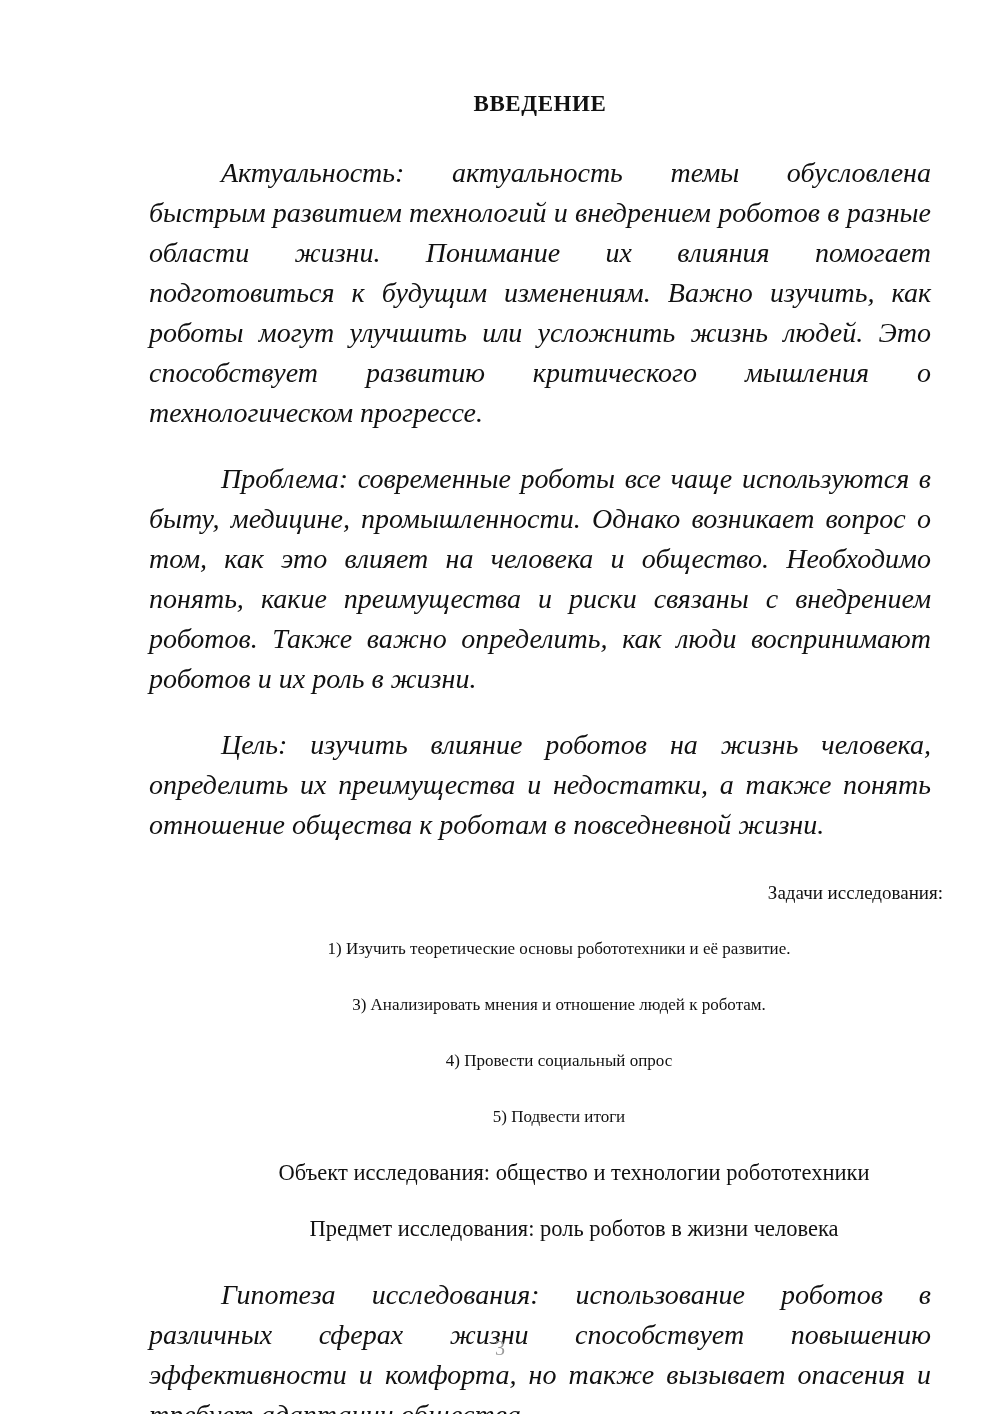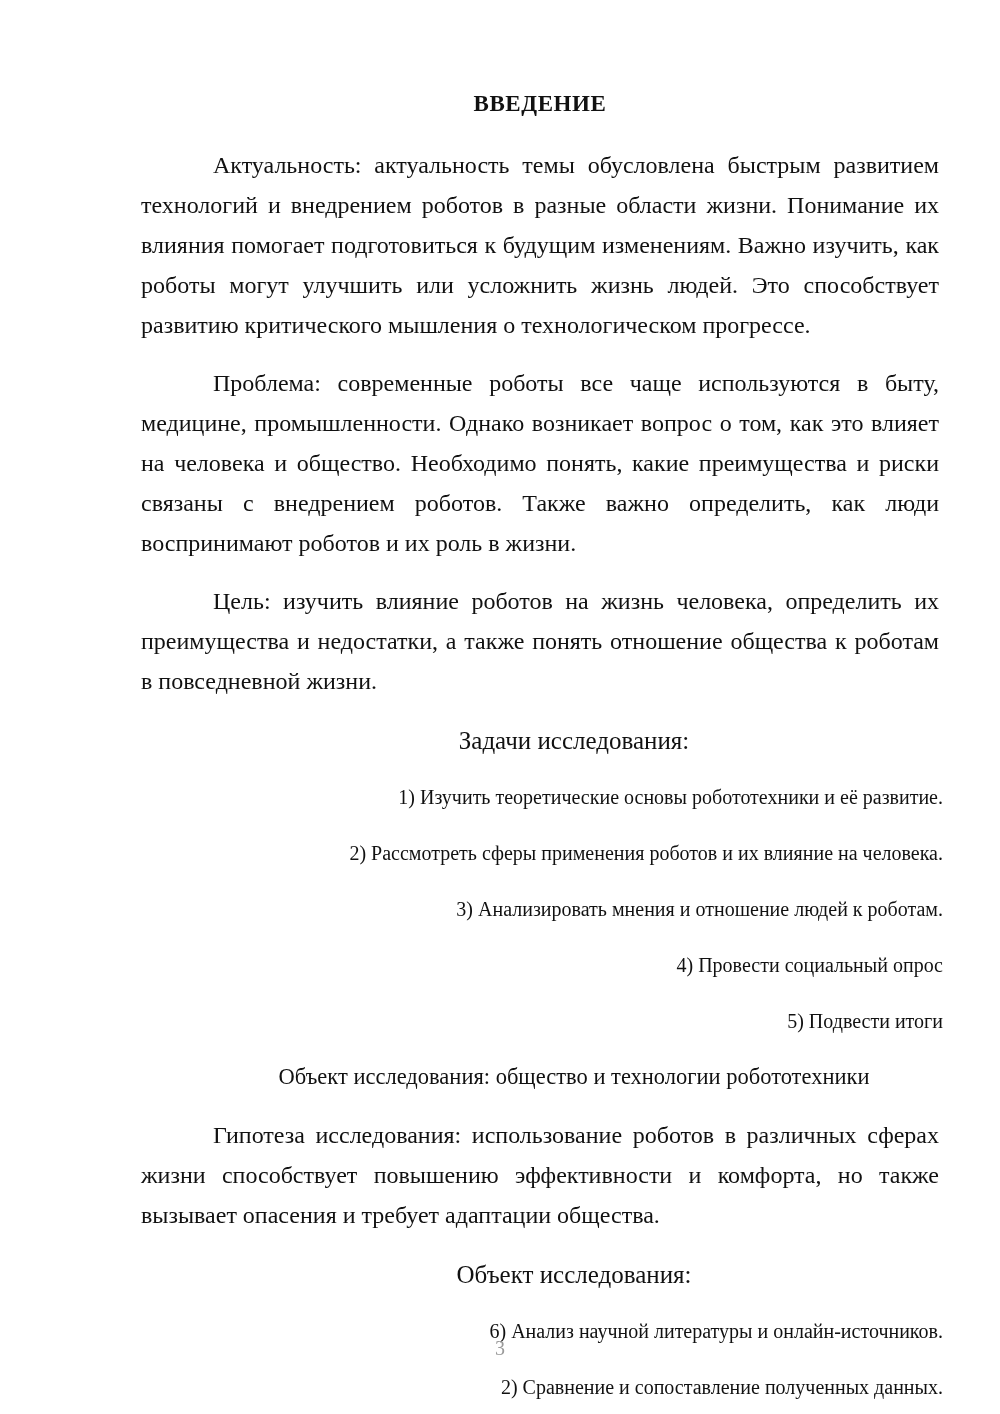--- a/index.html
+++ b/index.html
@@ -33,51 +33,52 @@
   .doc-title {
     font-size: 23px;
     font-weight: bold;
     text-align: center;
     letter-spacing: 0.6px;
     margin: 0;
     padding-top: 90px;
     line-height: 1.25;
   }
   .para {
-    font-size: 24px;
+    font-size: 28px;
     line-height: 40px;
     text-align: justify;
     text-justify: inter-word;
     text-indent: 72px;
-    margin: 4px;
+    margin: 12px;
     padding-top: 14px;
     hyphens: none;
+    font-style: italic;
   }
   .para.first {
     padding-top: 22px;
   }
   .subhead {
-    font-size: 25px;
+    font-size: 19px;
     line-height: 40px;
     margin: 0;
     padding-top: 16px;
     padding-left: 68px;
-    text-align: center;
+    text-align: right;
   }
   .list {
     list-style: none;
     margin: 0;
     padding: 0;
   }
   .list-item {
-    font-size: 20px;
+    font-size: 17px;
     line-height: 40px;
     padding-top: 16px;
     padding-left: 38px;
-    text-align: right;
+    text-align: center;
     white-space: nowrap;
   }
   .indent-line {
     font-size: 22.5px;
     line-height: 40px;
     padding-top: 16px;
     padding-left: 68px;
     text-align: center;
     margin: 0;
   }
@@ -104,28 +105,28 @@
     <p class="para first">Актуальность: актуальность темы обусловлена быстрым развитием технологий и внедрением роботов в разные области жизни. Понимание их влияния помогает подготовиться к будущим изменениям. Важно изучить, как роботы могут улучшить или усложнить жизнь людей. Это способствует развитию критического мышления о технологическом прогрессе.</p>
 
     <p class="para">Проблема: современные роботы все чаще используются в быту, медицине, промышленности. Однако возникает вопрос о том, как это влияет на человека и общество. Необходимо понять, какие преимущества и риски связаны с внедрением роботов. Также важно определить, как люди воспринимают роботов и их роль в жизни.</p>
 
     <p class="para">Цель: изучить влияние роботов на жизнь человека, определить их преимущества и недостатки, а также понять отношение общества к роботам в повседневной жизни.</p>
 
     <p class="subhead">Задачи исследования:</p>
 
     <ul class="list">
       <li class="list-item">1) Изучить теоретические основы робототехники и её развитие.</li>
-      <li class="list-item">2) Рассмотреть сферы применения роботов и их влияние на человека.</li>
       <li class="list-item">3) Анализировать мнения и отношение людей к роботам.</li>
       <li class="list-item">4) Провести социальный опрос</li>
       <li class="list-item">5) Подвести итоги</li>
     </ul>
 
     <p class="indent-line">Объект исследования: общество и технологии робототехники</p>
 
+    <p class="indent-line">Предмет исследования: роль роботов в жизни человека</p>
 
     <p class="para">Гипотеза исследования: использование роботов в различных сферах жизни способствует повышению эффективности и комфорта, но также вызывает опасения и требует адаптации общества.</p>
 
     <p class="subhead">Объект исследования:</p>
 
     <ul class="list">
       <li class="list-item">6) Анализ научной литературы и онлайн-источников.</li>
       <li class="list-item">2) Сравнение и сопоставление полученных данных.</li>
 
     </ul>

